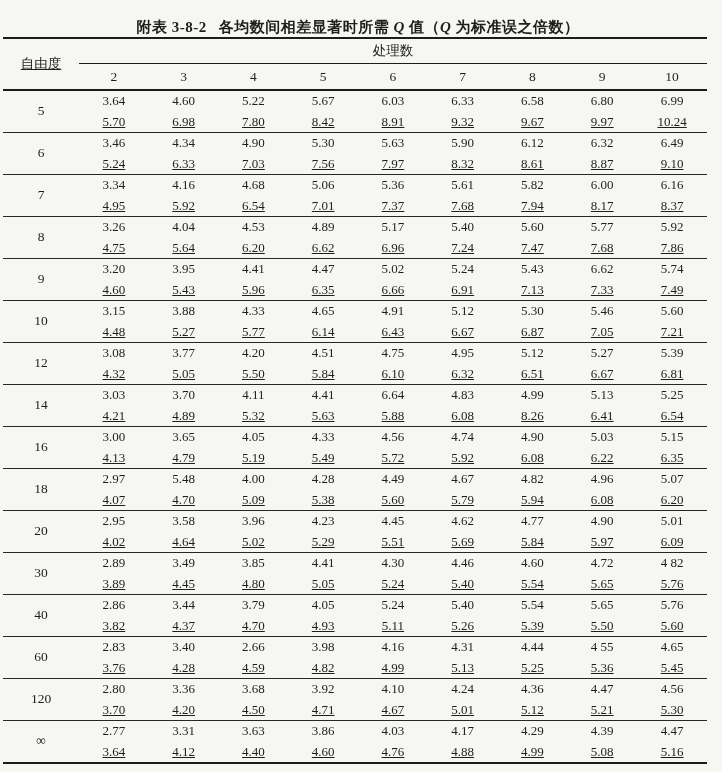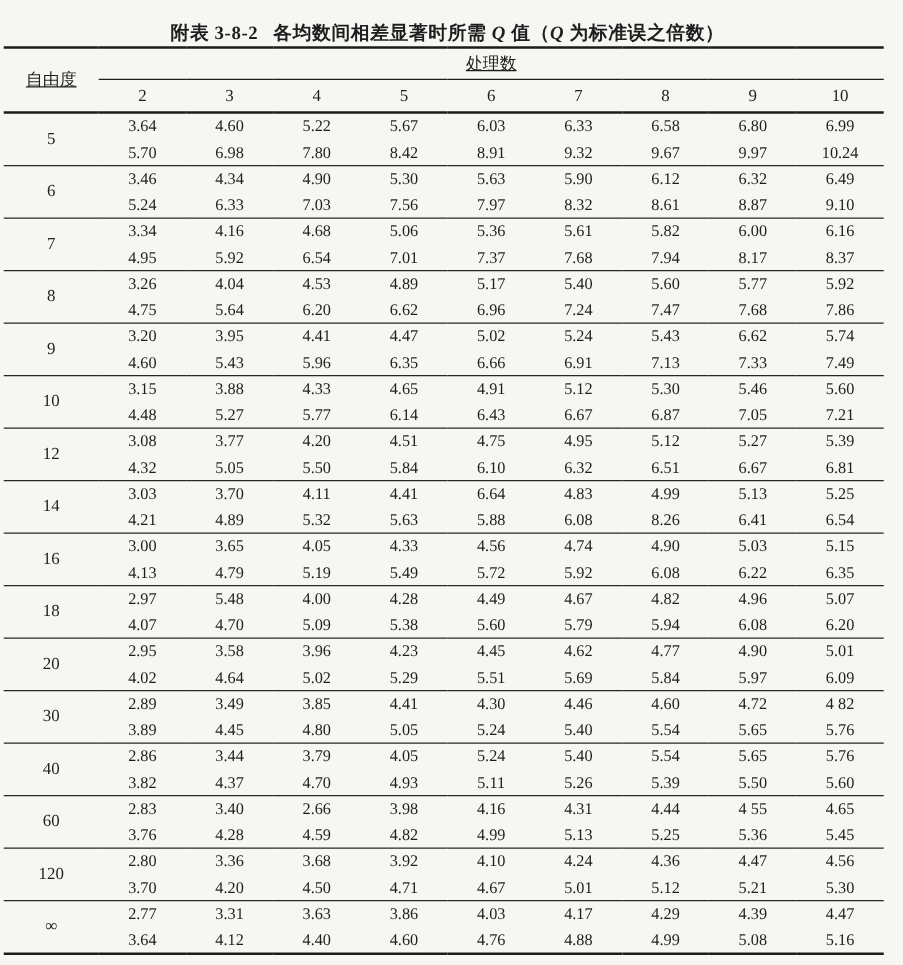--- a/index.html
+++ b/index.html
@@ -46,36 +46,35 @@
   thead th{
     font-weight:normal;
     font-size:13.5px;
     text-align:center;
     padding:0;
   }
   th.df-head{vertical-align:middle;text-decoration:underline;}
   th.group-head{
     height:24px;
     border-bottom:1.5px solid #1c1c1c;
-    text-decoration:underline;
   }
   tr.colnums th{height:25px;}
   thead{border-bottom:2px solid #1c1c1c;}
   tbody td{
     text-align:center;
     font-size:13px;
     height:20.5px;
     line-height:20.5px;
     padding:0;
   }
   tbody td.df{
     font-size:13.5px;
     vertical-align:middle;
   }
-  tbody tr.r2{border-bottom:1.5px solid #262626;}
+  tbody tr.r2{border-bottom:1.5px solid #262626;text-decoration:underline;}
   tbody tr.r2:last-child{border-bottom:none;}
 </style>
 </head>
 <body>
 
 <div class="sheet">
 
   <div class="title">
     <span class="tbl-label">附表 3-8-2</span><span>各均数间相差显著时所需 </span><i>Q</i><span> 值（</span><i>Q</i><span> 为标准误之倍数）</span>
   </div>

